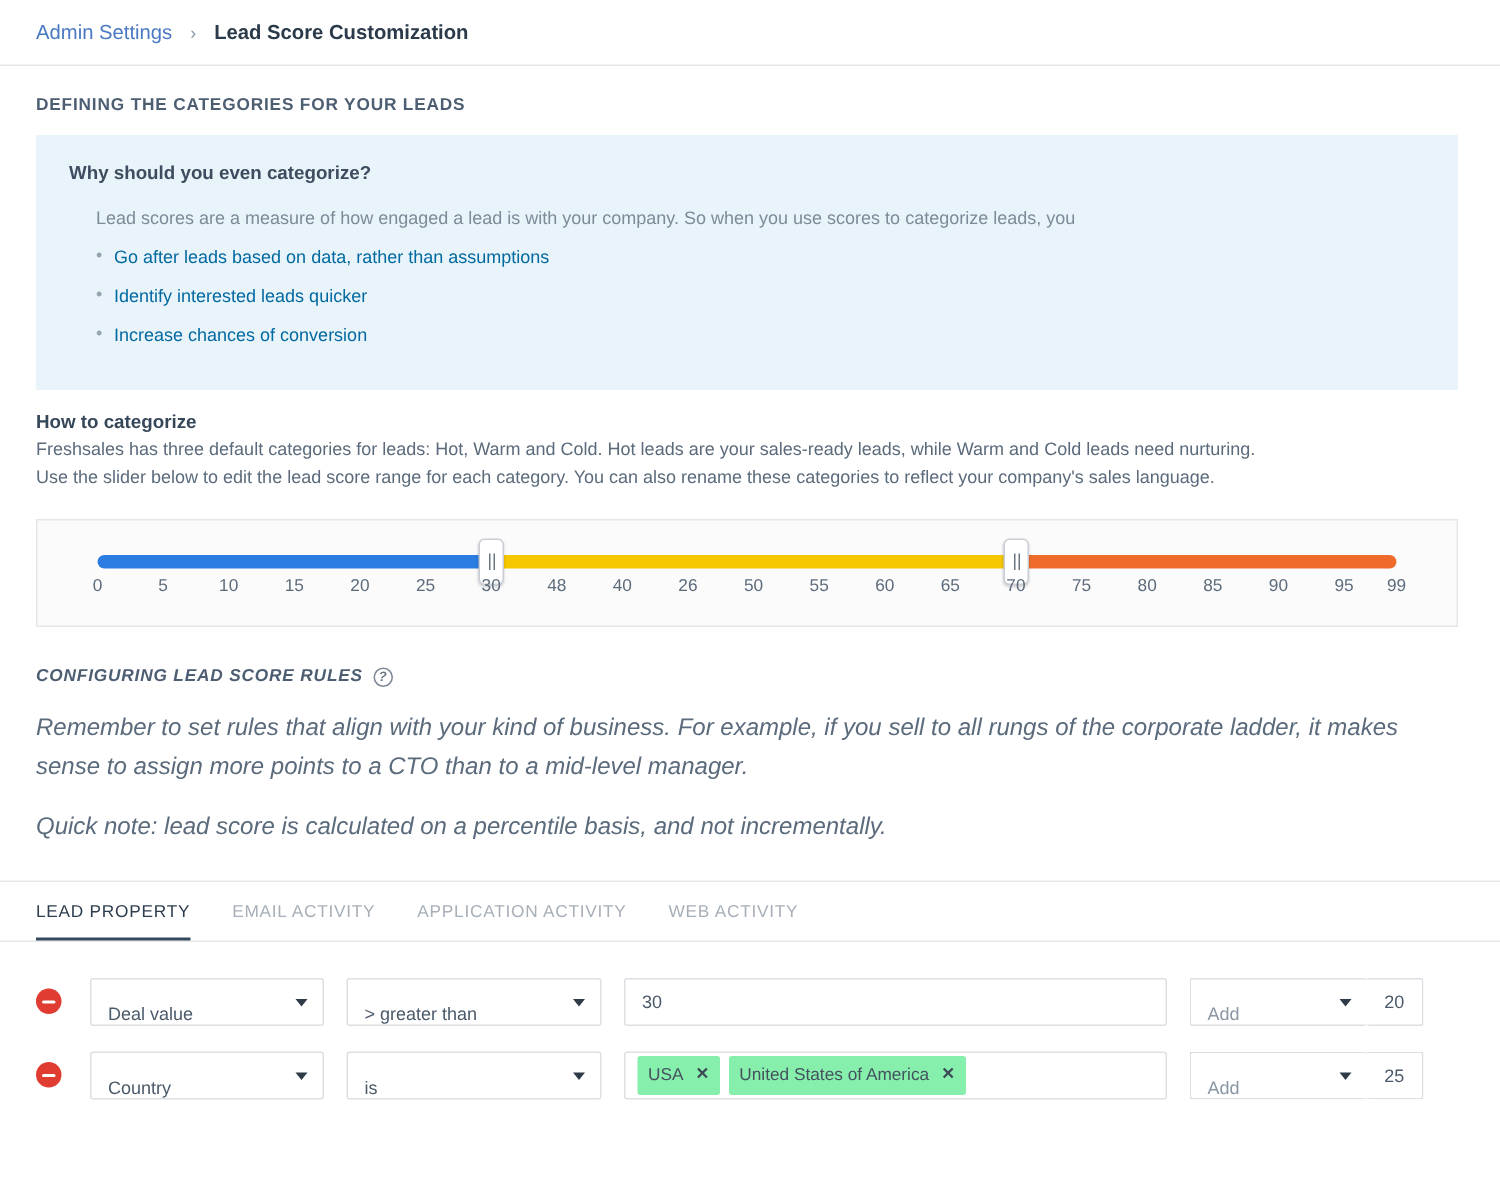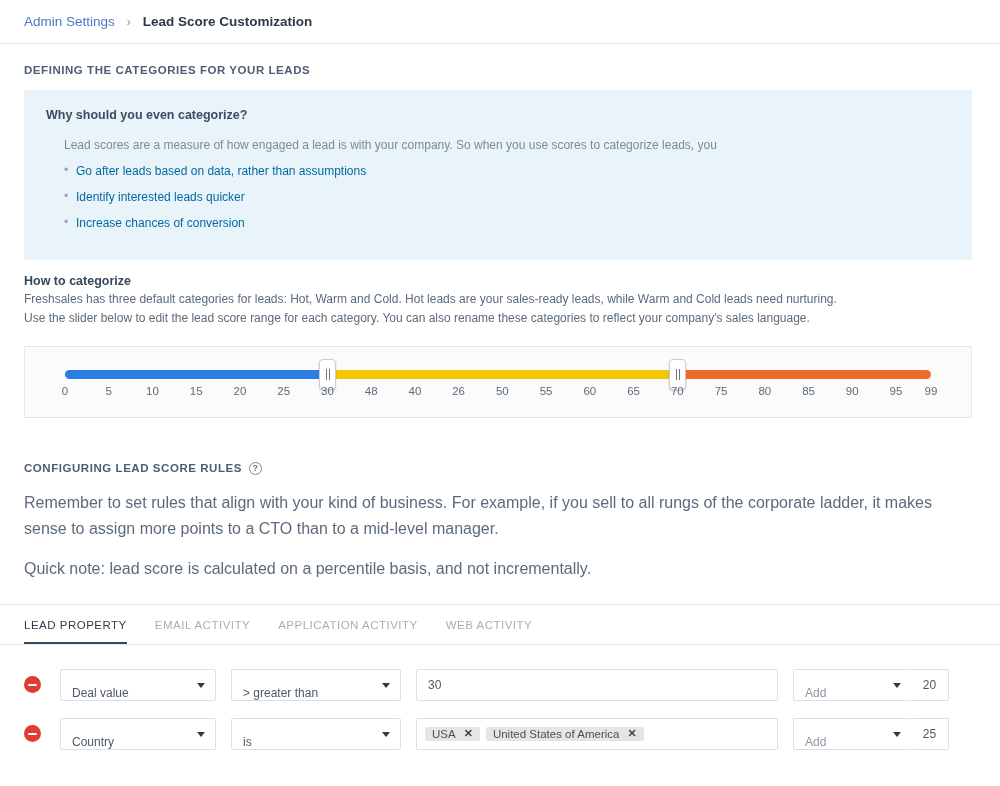--- a/index.html
+++ b/index.html
@@ -109,21 +109,21 @@
   }
   .cat-range {
     width: 56px; flex: 0 0 56px;
     border-left: 1px solid #dcdfe3;
     background: #f5f6f7;
     display: flex; align-items: center; justify-content: center;
     font-size: 11.5px; color: #5a6878;
   }
 
   
-  .config { margin-top: 44px; }
+  .config { margin-top: 27px; font-style: italic; }
   .help-icon {
     width: 13px; height: 13px; border-radius: 50%;
     border: 1px solid #7b8795; color: #6a7785;
     font-size: 9px; line-height: 11px; text-align: center;
     display: inline-block; cursor: pointer;
   }
   .config p { font-size: 16px; color: #5b6b7c; line-height: 1.62; margin: 15px 0 0 0; }
   .config p.second { margin-top: 14px; }
 
   .divider { margin-top: 22px; border-top: 1px solid #e6e8eb; width: 1000px; margin-left: -24px; }
@@ -170,21 +170,21 @@
   .f-value.tags { padding: 0 8px; gap: 6px; }
   .f-action{ width: 118px; flex: 0 0 118px; }
   .f-points{ width: 38px; flex: 0 0 38px;
              justify-content: center; padding: 0;
              border-left: none; }
   .combo { display: flex; }
   .combo .f-action { border-right: none; }
   .placeholder-val { color: #8a97a4; }
   .chip {
     display: inline-flex; align-items: center;
-    height: 14px; background: #e5e5e5; border-radius: 2px;
+    height: 26px; background: #86efac; border-radius: 2px;
     padding: 0 7px; font-size: 11.5px; color: #44525f;
   }
   .chip .x {
     margin-left: 8px; font-size: 11px; color: #3d4a57;
     font-weight: bold; cursor: pointer; line-height: 1;
   }
 </style>
 </head>
 <body>
 

